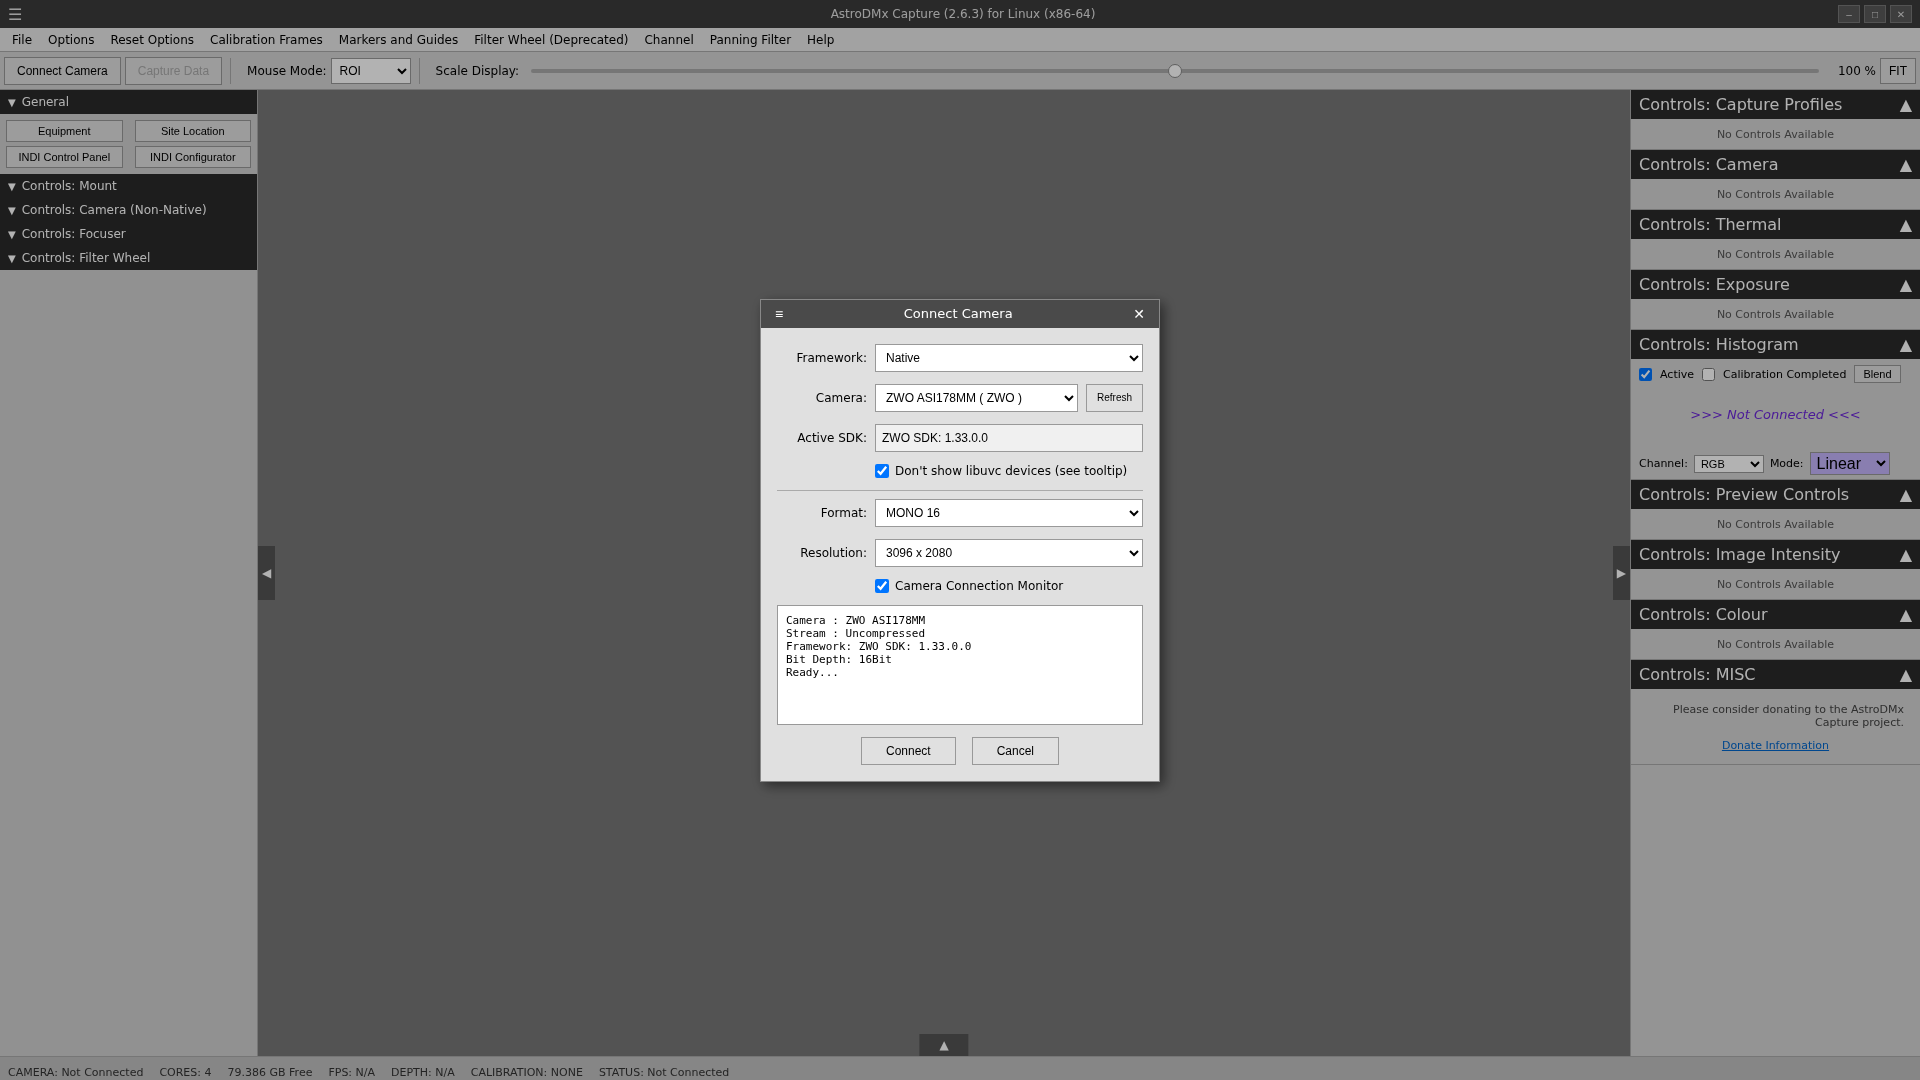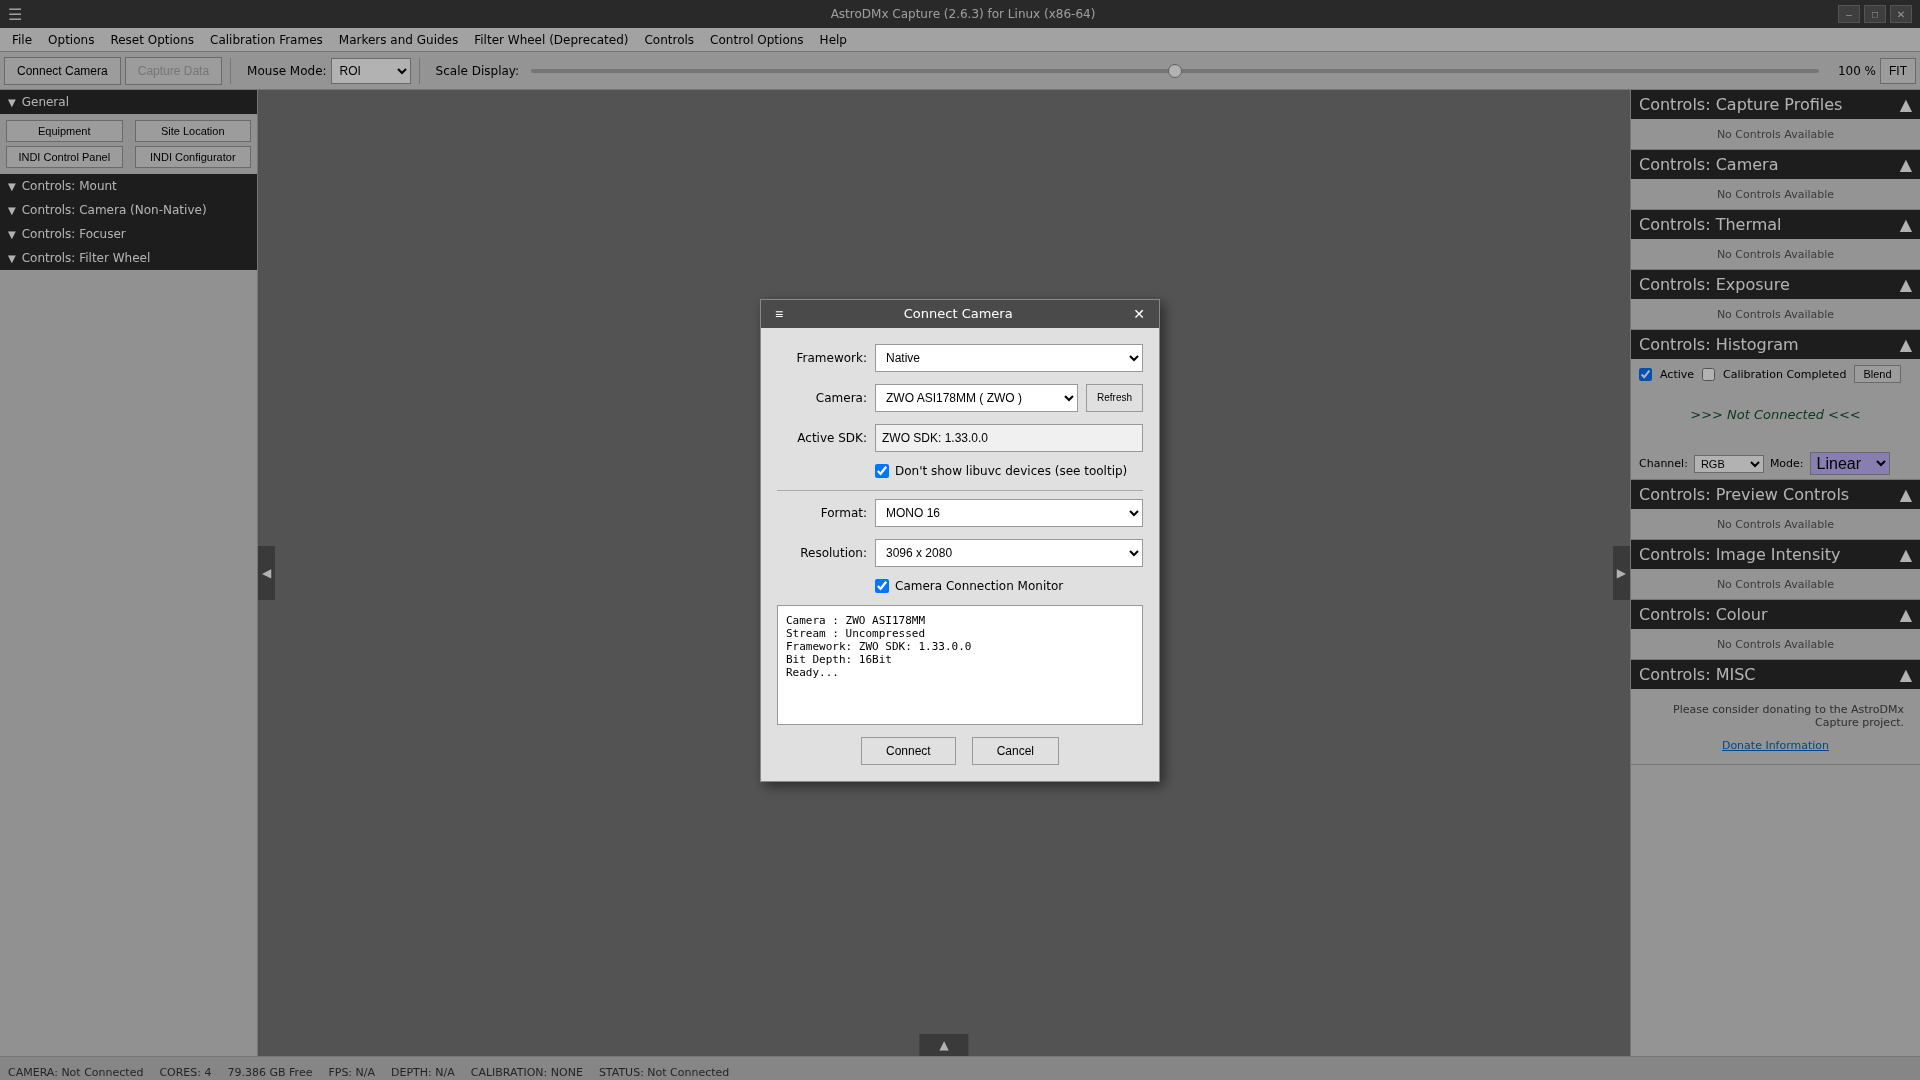--- a/index.html
+++ b/index.html
@@ -182,21 +182,21 @@
       gap: 4px;
     }
     .histogram-row {
       display: flex;
       align-items: center;
       gap: 8px;
       font-size: 11px;
     }
     .histogram-checkbox { width: 13px; height: 13px; cursor: pointer; }
     .not-connected {
-      color: #14532d;
+      color: #6d28d9;
       font-size: 13px;
       font-style: italic;
       padding: 20px 0;
       text-align: center;
     }
     .channel-row {
       display: flex;
       align-items: center;
       gap: 6px;
       padding: 4px 8px;
@@ -389,22 +389,22 @@
   </div>
 </div>
 
 <div class="menu-bar">
   <span class="menu-item">File</span>
   <span class="menu-item">Options</span>
   <span class="menu-item">Reset Options</span>
   <span class="menu-item">Calibration Frames</span>
   <span class="menu-item">Markers and Guides</span>
   <span class="menu-item">Filter Wheel (Deprecated)</span>
-  <span class="menu-item">Controls</span>
-  <span class="menu-item">Control Options</span>
+  <span class="menu-item">Channel</span>
+  <span class="menu-item">Panning Filter</span>
   <span class="menu-item">Help</span>
 </div>
 
 <div class="toolbar">
   <button class="toolbar-btn">Connect Camera</button>
   <button class="toolbar-btn" style="color:#aaa; cursor:default;">Capture Data</button>
   <span class="toolbar-separator"></span>
   <span class="toolbar-label">Mouse Mode:</span>
   <select class="mouse-mode-select">
     <option>ROI</option>

